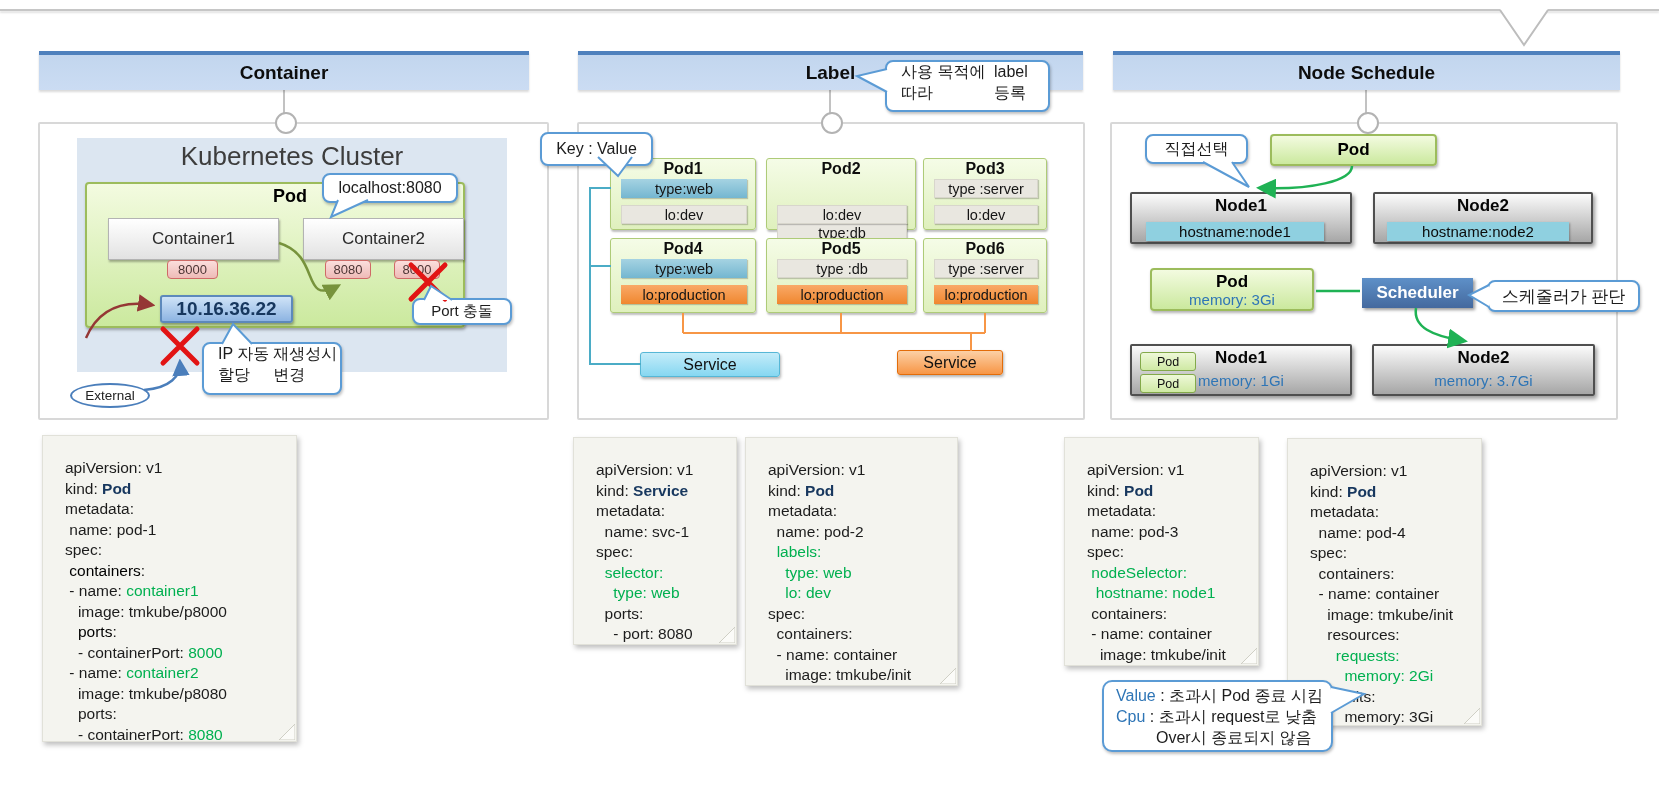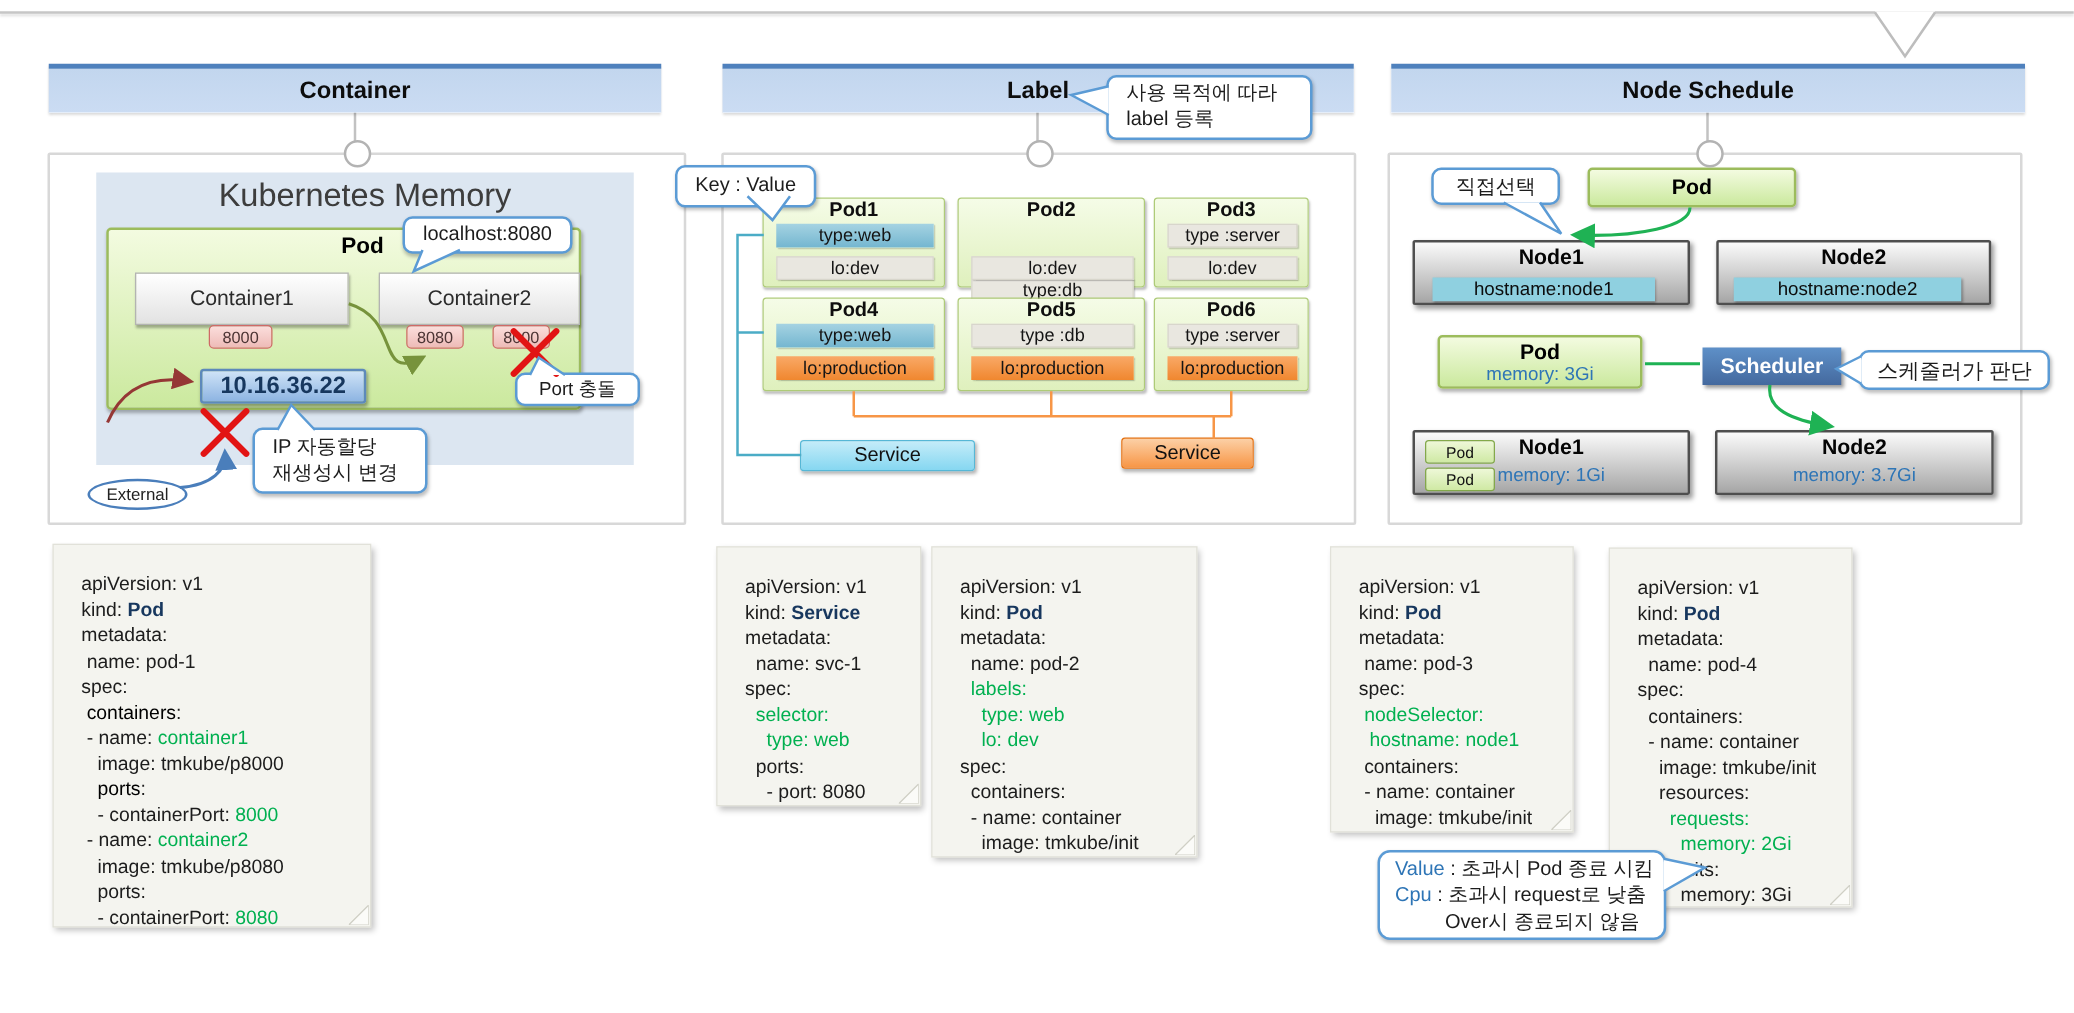--- a/index.html
+++ b/index.html
@@ -19,21 +19,21 @@
   .cluster{position:absolute;left:77px;top:138px;width:430px;height:234px;background:#dce6f1;z-index:2}
   .cluster-title{position:absolute;left:77px;top:141px;width:430px;text-align:center;font-size:26px;color:#3d3d3d;z-index:3}
   .greenbox{background:linear-gradient(#f3fbe0,#cbe99e);border:2px solid #9cbc5c;border-radius:4px;box-shadow:1px 2px 3px rgba(0,0,0,.3);box-sizing:border-box}
   .cbox{position:absolute;background:linear-gradient(#ffffff,#e2e2e2);border:1px solid #b3b3b3;box-shadow:1px 2px 2px rgba(0,0,0,.3);font-size:17px;color:#2b2b2b;z-index:4}
   .port{position:absolute;top:260px;height:19px;background:linear-gradient(#fbdedc,#eebbb7);border:1.5px solid #cf6a67;border-radius:4px;font-size:13px;color:#4d3535;box-sizing:border-box;z-index:5}
   .ipbox{position:absolute;left:160px;top:295px;width:133px;height:28px;background:linear-gradient(#cfe3f7,#8db4e2);border:2px solid #5d89bb;border-radius:3px;font-weight:bold;font-size:19px;color:#17375e;box-shadow:1px 2px 3px rgba(0,0,0,.35);box-sizing:border-box;z-index:6}
   .ellipse{position:absolute;left:70px;top:383px;width:80px;height:25px;border:2.5px solid #4a7ebb;border-radius:50%;background:#fff;font-size:13.5px;color:#222;box-sizing:border-box;z-index:6}
 
   .callout{position:absolute;background:#fff;border:2px solid #5b9bd5;border-radius:8px;z-index:30;box-shadow:1px 2px 3px rgba(0,0,0,.25);font-size:16px;color:#1c1c1c;box-sizing:border-box}
   .callout.ctr2{display:flex;align-items:center;justify-content:center}
-  .clines{display:flex;flex-direction:column;justify-content:center;height:100%;padding-left:14px;line-height:1.3}
+  .clines{display:flex;flex-direction:row;justify-content:center;height:100%;padding-left:14px;line-height:1.3}
 
   .lpod{position:absolute;background:linear-gradient(#f5fce7,#dff0bd);border:1.5px solid #aecb78;border-radius:3px;box-shadow:1px 2px 2px rgba(0,0,0,.25);box-sizing:border-box;z-index:4}
   .lpod .ttl{position:absolute;left:0;top:1px;width:100%;text-align:center;font-weight:bold;font-size:16px;color:#0e0e0e}
   .lbadge{position:absolute;left:10px;height:19px;font-size:14.5px;color:#151515;display:flex;align-items:center;justify-content:center;box-shadow:1px 1px 1px rgba(0,0,0,.2);box-sizing:border-box}
   .b-blue{background:linear-gradient(#a5d3e2,#74b6d0)}
   .b-gray{background:#e9e7e0;border:1px solid #d8d6cc}
   .b-orange{background:linear-gradient(#f9a967,#f0872f)}
   .svc{position:absolute;font-size:16px;color:#111;border-radius:3px;box-shadow:1px 2px 3px rgba(0,0,0,.3);box-sizing:border-box;z-index:4}
   .svc-blue{background:linear-gradient(#c4ecf9,#86d7f1);border:1px solid #56b7d6}
   .svc-orange{background:linear-gradient(#fcd0a6,#f79646);border:1px solid #e36c09}
@@ -77,21 +77,21 @@
   <div class="stem" style="left:1365px"></div>
   <div class="circ" style="left:275px"></div>
   <div class="circ" style="left:821px"></div>
   <div class="circ" style="left:1357px"></div>
 
   <div class="panel" style="left:38px;width:511px"></div>
   <div class="panel" style="left:577px;width:508px"></div>
   <div class="panel" style="left:1110px;width:508px"></div>
 
   <div class="cluster"></div>
-  <div class="cluster-title">Kubernetes Memory</div>
+  <div class="cluster-title">Kubernetes Cluster</div>
   <div class="abs greenbox" style="left:85px;top:182px;width:380px;height:146px;z-index:3"></div>
   <div class="abs" style="left:255px;top:186px;width:70px;text-align:center;font-weight:bold;font-size:18px;z-index:4">Pod</div>
   <div class="cbox ctr" style="left:108px;top:218px;width:169px;height:40px">Container1</div>
   <div class="cbox ctr" style="left:303px;top:218px;width:159px;height:40px">Container2</div>
   <div class="port ctr" style="left:167px;width:51px">8000</div>
   <div class="port ctr" style="left:325px;width:46px">8080</div>
   <div class="port ctr" style="left:394px;width:46px">8000</div>
   <div class="ipbox ctr">10.16.36.22</div>
   <div class="ellipse ctr">External</div>
 

